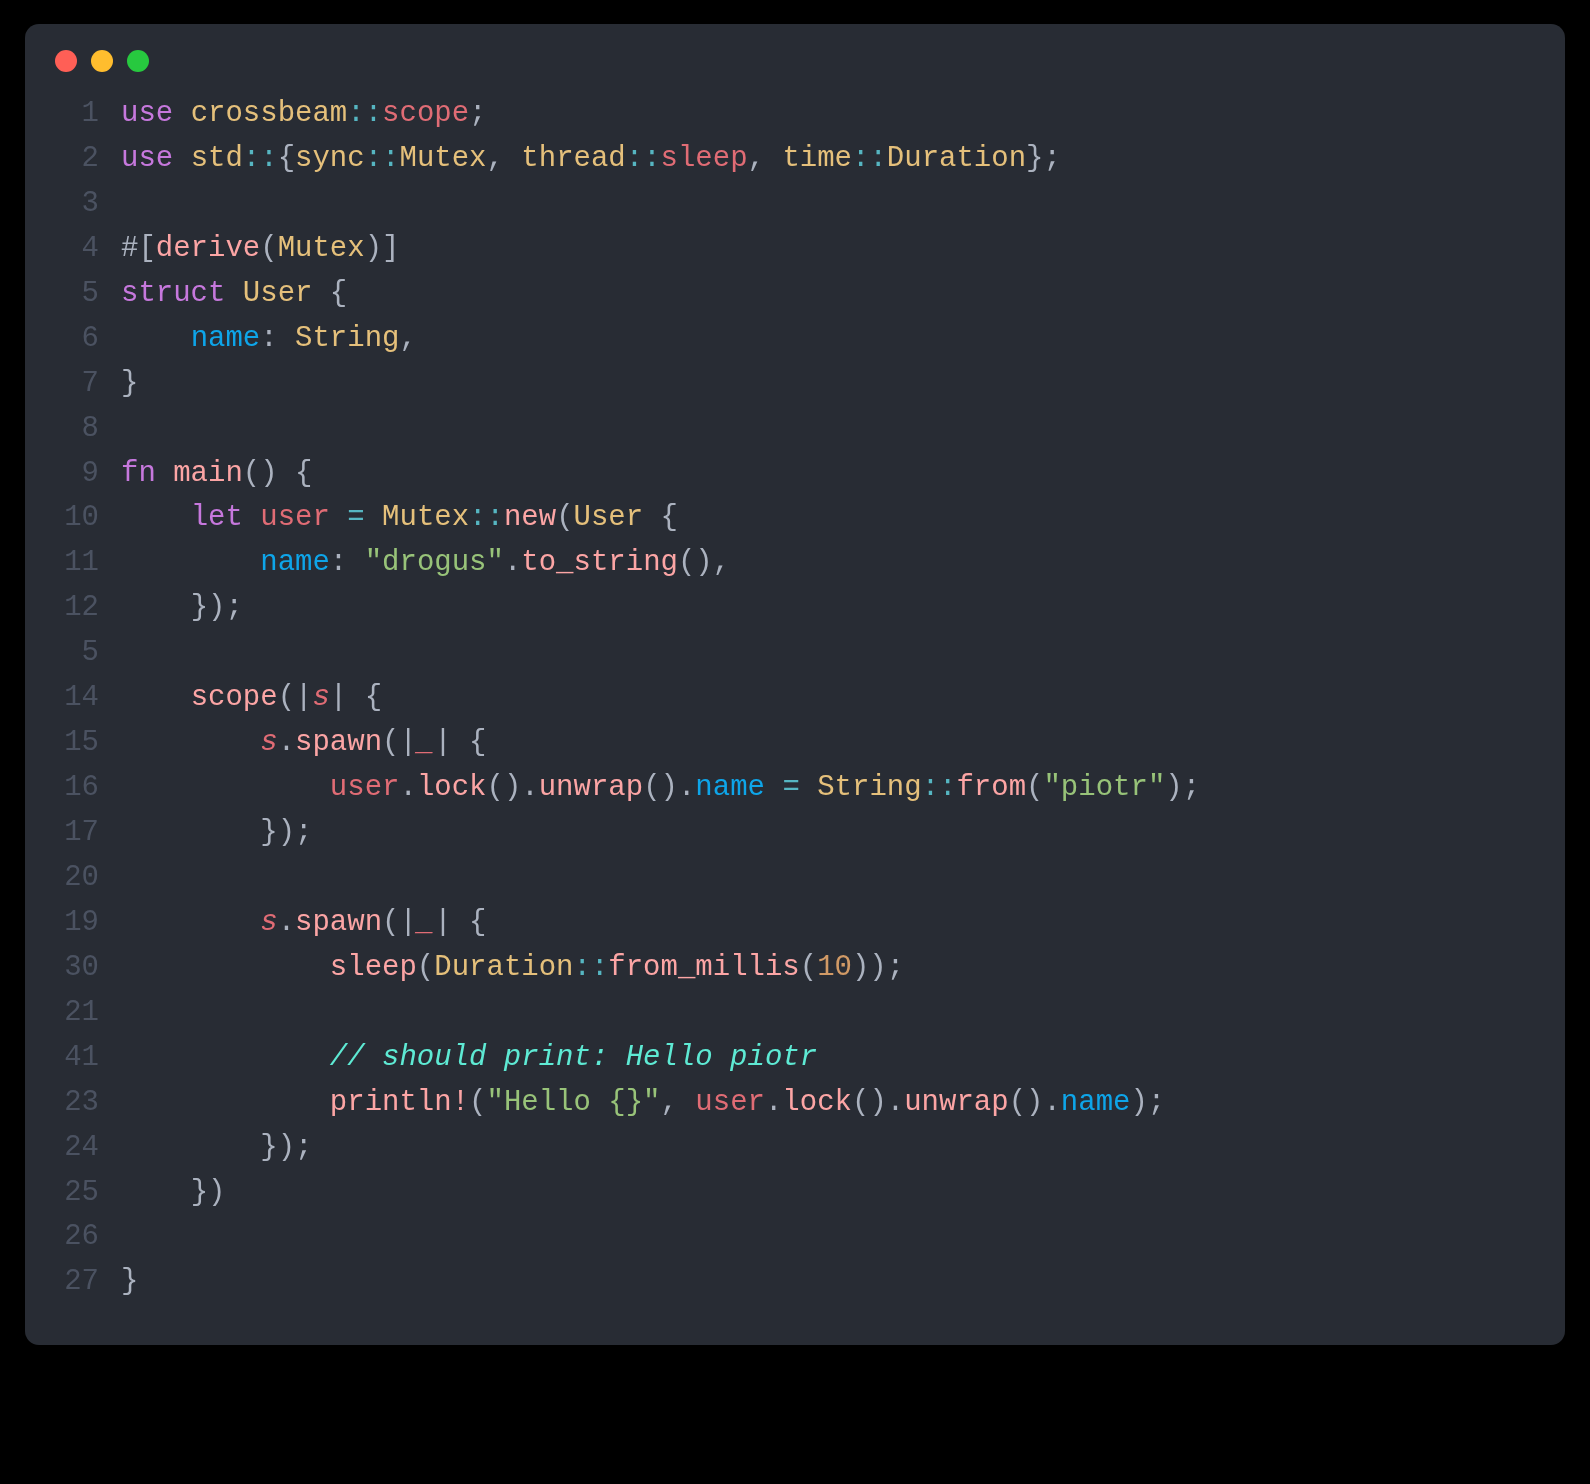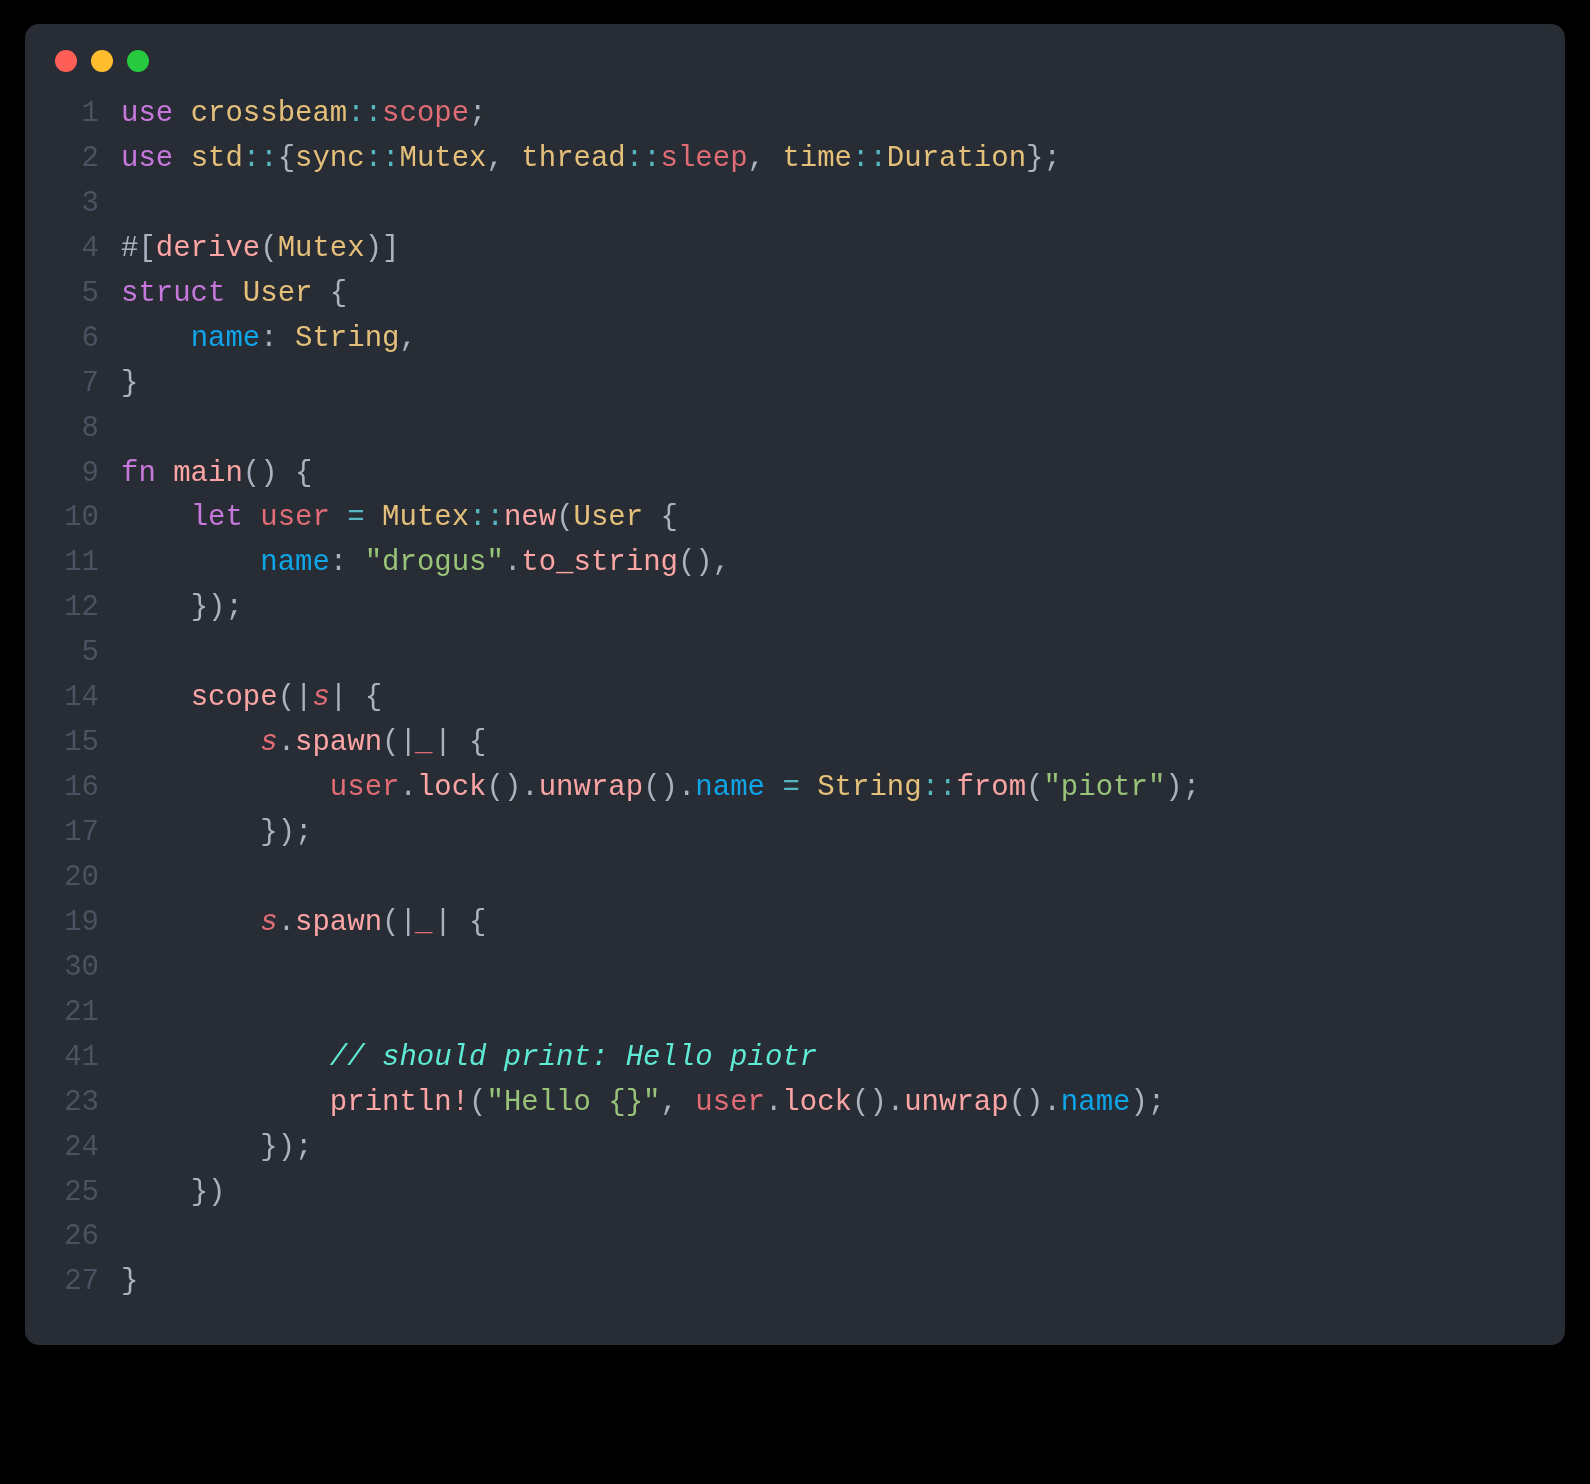--- a/index.html
+++ b/index.html
@@ -90,21 +90,21 @@
       <div class="line"><span class="ln">10</span><span class="code"><span class="wht">    </span><span class="kw">let </span><span class="var">user</span><span class="wht"> </span><span class="op">=</span><span class="wht"> </span><span class="ns">Mutex</span><span class="op">::</span><span class="func">new</span><span class="pun">(</span><span class="ns">User</span><span class="pun"> {</span></span></div>
       <div class="line"><span class="ln">11</span><span class="code"><span class="wht">        </span><span class="prop">name</span><span class="pun">: </span><span class="str">"drogus"</span><span class="pun">.</span><span class="func">to_string</span><span class="pun">(),</span></span></div>
       <div class="line"><span class="ln">12</span><span class="code"><span class="wht">    </span><span class="pun">});</span></span></div>
       <div class="line"><span class="ln">5</span><span class="code"></span></div>
       <div class="line"><span class="ln">14</span><span class="code"><span class="wht">    </span><span class="func">scope</span><span class="pun">(|</span><span class="varit">s</span><span class="pun">| {</span></span></div>
       <div class="line"><span class="ln">15</span><span class="code"><span class="wht">        </span><span class="varit">s</span><span class="pun">.</span><span class="func">spawn</span><span class="pun">(|</span><span class="varit">_</span><span class="pun">| {</span></span></div>
       <div class="line"><span class="ln">16</span><span class="code"><span class="wht">            </span><span class="var">user</span><span class="pun">.</span><span class="func">lock</span><span class="pun">().</span><span class="func">unwrap</span><span class="pun">().</span><span class="prop">name</span><span class="wht"> </span><span class="op">=</span><span class="wht"> </span><span class="ns">String</span><span class="op">::</span><span class="func">from</span><span class="pun">(</span><span class="str">"piotr"</span><span class="pun">);</span></span></div>
       <div class="line"><span class="ln">17</span><span class="code"><span class="wht">        </span><span class="pun">});</span></span></div>
       <div class="line"><span class="ln">20</span><span class="code"></span></div>
       <div class="line"><span class="ln">19</span><span class="code"><span class="wht">        </span><span class="varit">s</span><span class="pun">.</span><span class="func">spawn</span><span class="pun">(|</span><span class="varit">_</span><span class="pun">| {</span></span></div>
-      <div class="line"><span class="ln">30</span></div>
+      <div class="line"><span class="ln">30</span><span class="code"><span class="wht">            </span><span class="func">sleep</span><span class="pun">(</span><span class="ns">Duration</span><span class="op">::</span><span class="func">from_millis</span><span class="pun">(</span><span class="num">10</span><span class="pun">));</span></span></div>
       <div class="line"><span class="ln">21</span><span class="code"></span></div>
       <div class="line"><span class="ln">41</span><span class="code"><span class="wht">            </span><span class="cmt">// should print: Hello piotr</span></span></div>
       <div class="line"><span class="ln">23</span><span class="code"><span class="wht">            </span><span class="func">println!</span><span class="pun">(</span><span class="str">"Hello {}"</span><span class="pun">, </span><span class="var">user</span><span class="pun">.</span><span class="func">lock</span><span class="pun">().</span><span class="func">unwrap</span><span class="pun">().</span><span class="prop">name</span><span class="pun">);</span></span></div>
       <div class="line"><span class="ln">24</span><span class="code"><span class="wht">        </span><span class="pun">});</span></span></div>
       <div class="line"><span class="ln">25</span><span class="code"><span class="wht">    </span><span class="pun">})</span></span></div>
       <div class="line"><span class="ln">26</span></div>
       <div class="line"><span class="ln">27</span><span class="code"><span class="pun">}</span></span></div>
     </div>
 </div>
 

